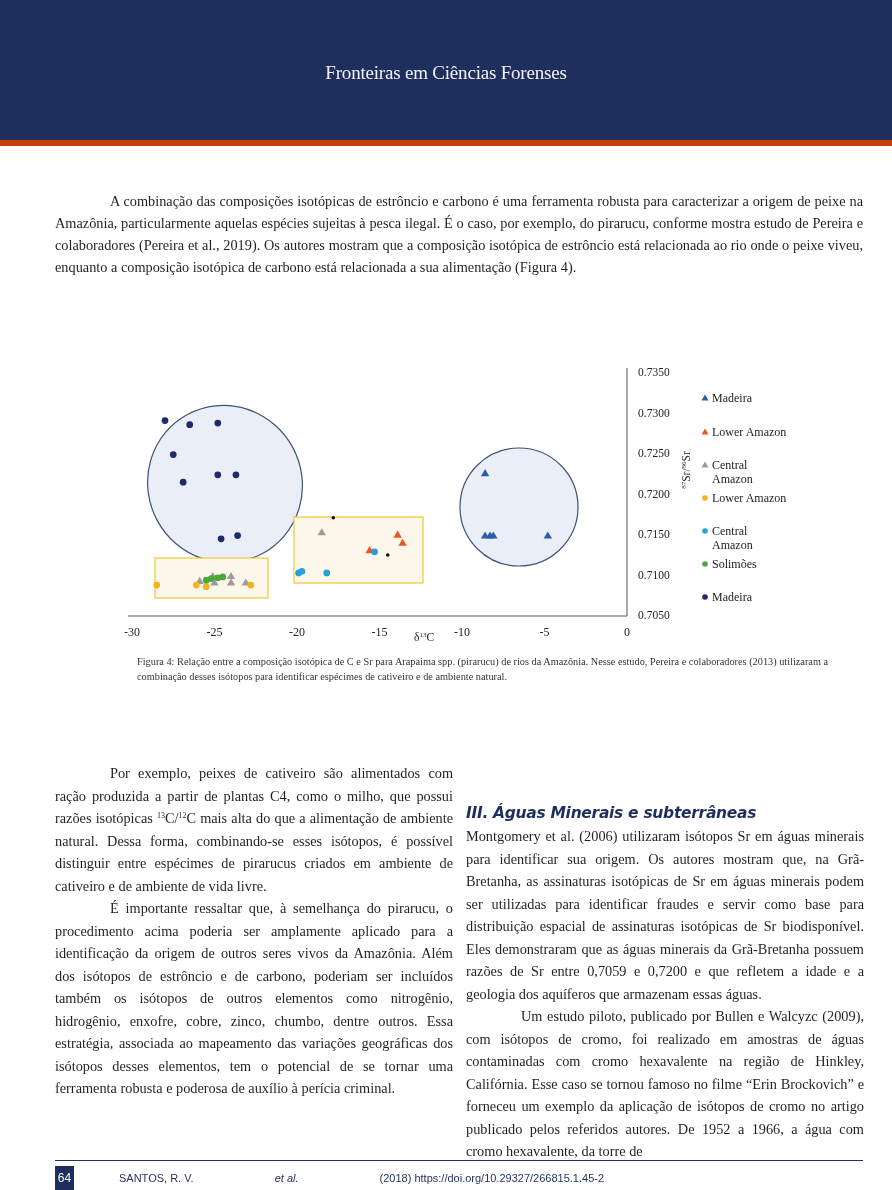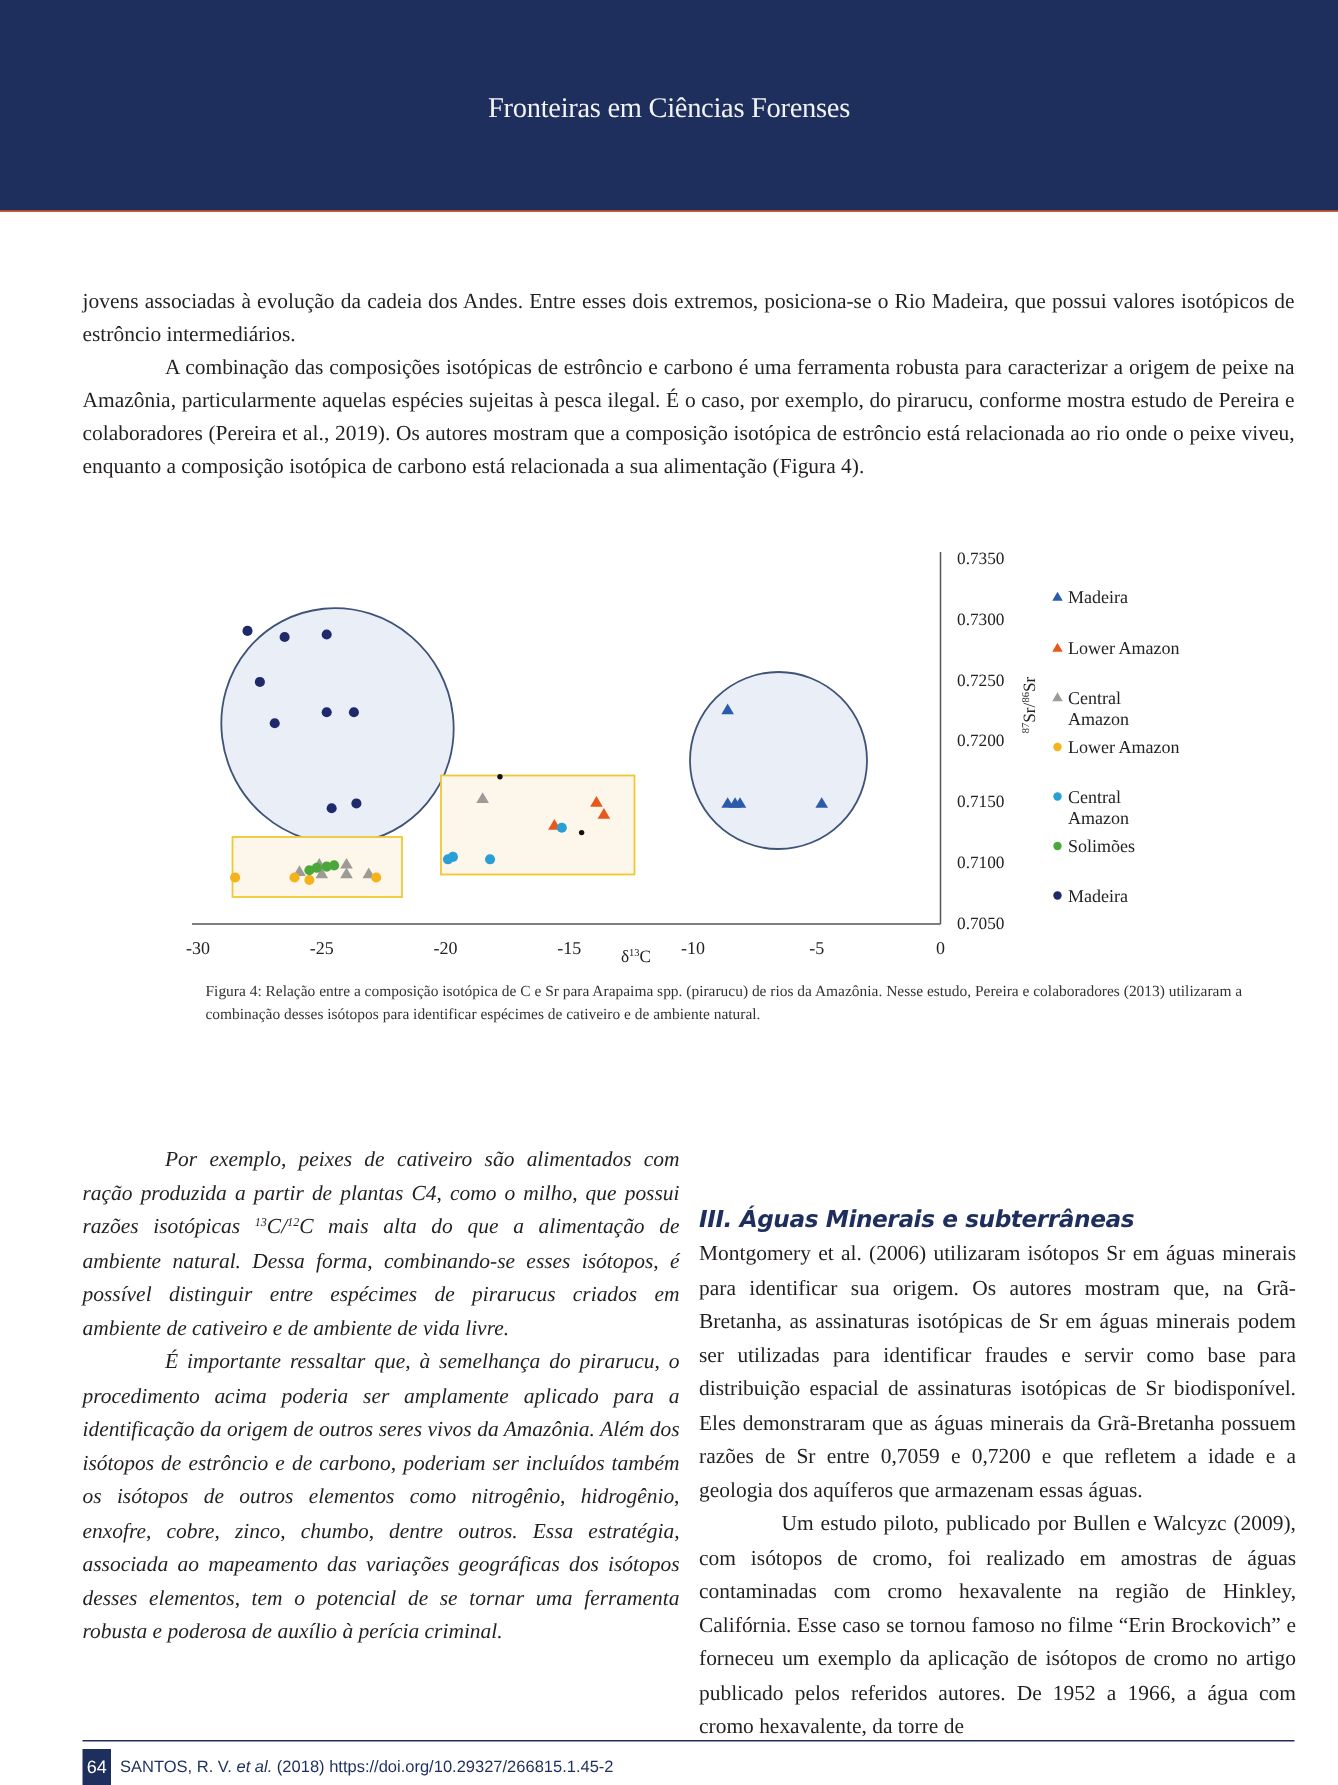--- a/index.html
+++ b/index.html
@@ -3,21 +3,21 @@
 <meta charset="utf-8">
 <style>
   html, body { margin: 0; padding: 0; }
   body {
     width: 892px; height: 1190px; position: relative; overflow: hidden;
     background: #ffffff; color: #231f20;
     font-family: "Liberation Serif", "DejaVu Serif", serif;
   }
   .header {
     position: absolute; left: 0; top: 0; width: 892px; height: 140px;
-    background: #1e2f5e; border-bottom: 1px solid #c2410c;
+    background: #1e2f5e; border-bottom: 6px solid #c2410c;
   }
   .header-title {
     position: absolute; left: 0; right: 0; top: 62px; text-align: center;
     color: #f2f2f2; font-size: 19px; letter-spacing: -0.2px;
   }
   .intro {
     position: absolute; left: 55px; top: 190px; width: 808px;
     font-size: 14.3px; line-height: 22px; text-align: justify;
   }
   .intro p { margin: 0; }
@@ -28,51 +28,50 @@
   .figure svg { display: block; }
   .caption {
     position: absolute; left: 137px; top: 654px; width: 740px;
     font-size: 10.3px; line-height: 15px; color: #333;
   }
   .col {
     position: absolute; top: 762px; width: 398px;
     font-size: 14.3px; line-height: 22.5px; text-align: justify;
   }
   .col p { margin: 0; }
-  .col-left { left: 55px; font-style: italic; }
+  .col-left { left: 55px; }
   .col-right { left: 466px; margin-top: 45px; }
   .section-heading {
     font-family: "DejaVu Sans", "Liberation Sans", sans-serif;
     font-style: italic; font-weight: bold; color: #1e2f5e;
     font-size: 15.5px; line-height: 20px; margin: -4px 0 2px 0; text-align: left;
     letter-spacing: -0.3px;
   }
   sup { font-size: 8px; vertical-align: 5px; line-height: 0; }
   .footer-rule {
     position: absolute; left: 55px; top: 1160px; width: 808px; height: 1px; background: #1e2f5e;
   }
   .footer {
     position: absolute; left: 55px; top: 1166px; height: 24px; display: flex; align-items: center;
-    font-family: "Liberation Sans", "DejaVu Sans", sans-serif; font-size: 11px; color: #1e2f5e;
+    font-family: "Liberation Sans", "DejaVu Sans", sans-serif; font-size: 11px; color: #1e2f5e; gap: 39px;
   }
   .page-num {
     background: #1e2f5e; color: #fff; width: 19px; height: 24px; display: flex;
     align-items: center; justify-content: center; font-size: 12px; margin-right: 6px;
   }
   .footer em { }
 </style>
 </head>
 <body>
 
 <div class="header">
   <div class="header-title">Fronteiras em Ciências Forenses</div>
 </div>
 
 <div class="intro">
-  <p>jovens associadas à evolução da cadeia dos Andes. Entre esses dois extremos, posiciona-se o Rio Madeira, que possui valores isotópicos de estrôncio intermediários.</p>
   <p class="indent">A combinação das composições isotópicas de estrôncio e carbono é uma ferramenta robusta para caracterizar a origem de peixe na Amazônia, particularmente aquelas espécies sujeitas à pesca ilegal. É o caso, por exemplo, do pirarucu, conforme mostra estudo de Pereira e colaboradores (Pereira et al., 2019). Os autores mostram que a composição isotópica de estrôncio está relacionada ao rio  onde o peixe viveu, enquanto a composição isotópica de carbono está relacionada a sua alimentação (Figura 4).</p>
 </div>
 
 <div class="figure">
   <svg id="chart" width="720" height="290" viewBox="120 358 720 290" xmlns="http://www.w3.org/2000/svg">
       <ellipse cx="225" cy="484" rx="77" ry="79" transform="rotate(-28 225 484)" fill="#e9eef7" stroke="#3e5378" stroke-width="1.2"></ellipse>
       <ellipse cx="519" cy="507" rx="59" ry="59" fill="#e9eef7" stroke="#3e5378" stroke-width="1.2"></ellipse>
       <rect x="155" y="558" width="113" height="40" fill="#fdf6ea" stroke="#f0c832" stroke-width="1.2"></rect>
       <rect x="294" y="517" width="129" height="66" fill="#fdf6ea" stroke="#f0c832" stroke-width="1.2"></rect>
       <line x1="128" y1="616" x2="627" y2="616" stroke="#555" stroke-width="1"></line>

